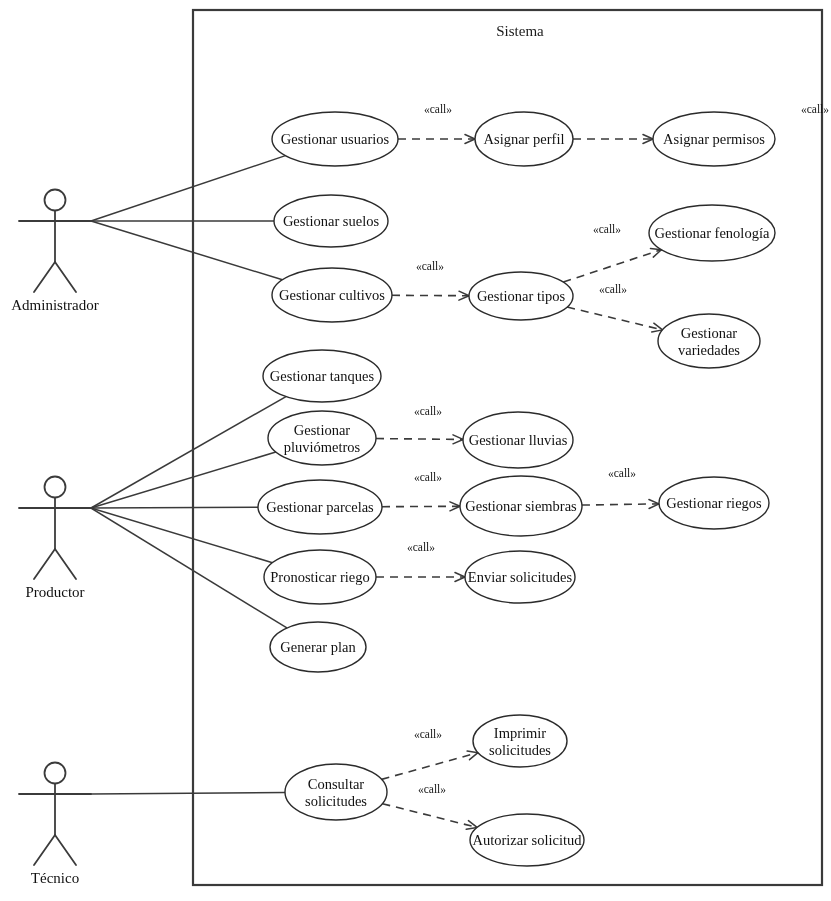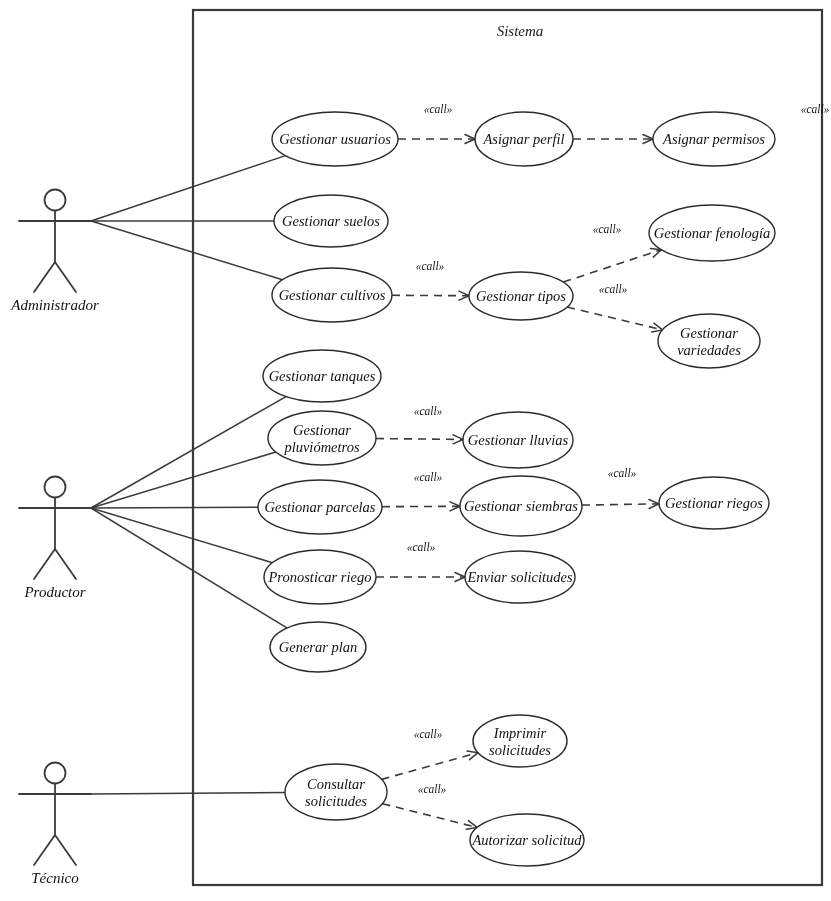--- a/index.html
+++ b/index.html
@@ -11,21 +11,20 @@
     width: 831px;
     height: 901px;
     font-family: "Liberation Serif", serif;
     overflow: hidden;
   }
   #diagram-root {
     position: relative;
     width: 831px;
     height: 795px;
     background: #ffffff;
-    font-style: italic;
   }
   svg#uml-canvas {
     display: block;
     width: 831px;
     height: 901px;
     background: #ffffff;
   }
   .boundary-rect {
     fill: none;
     stroke: #3a3a3a;

